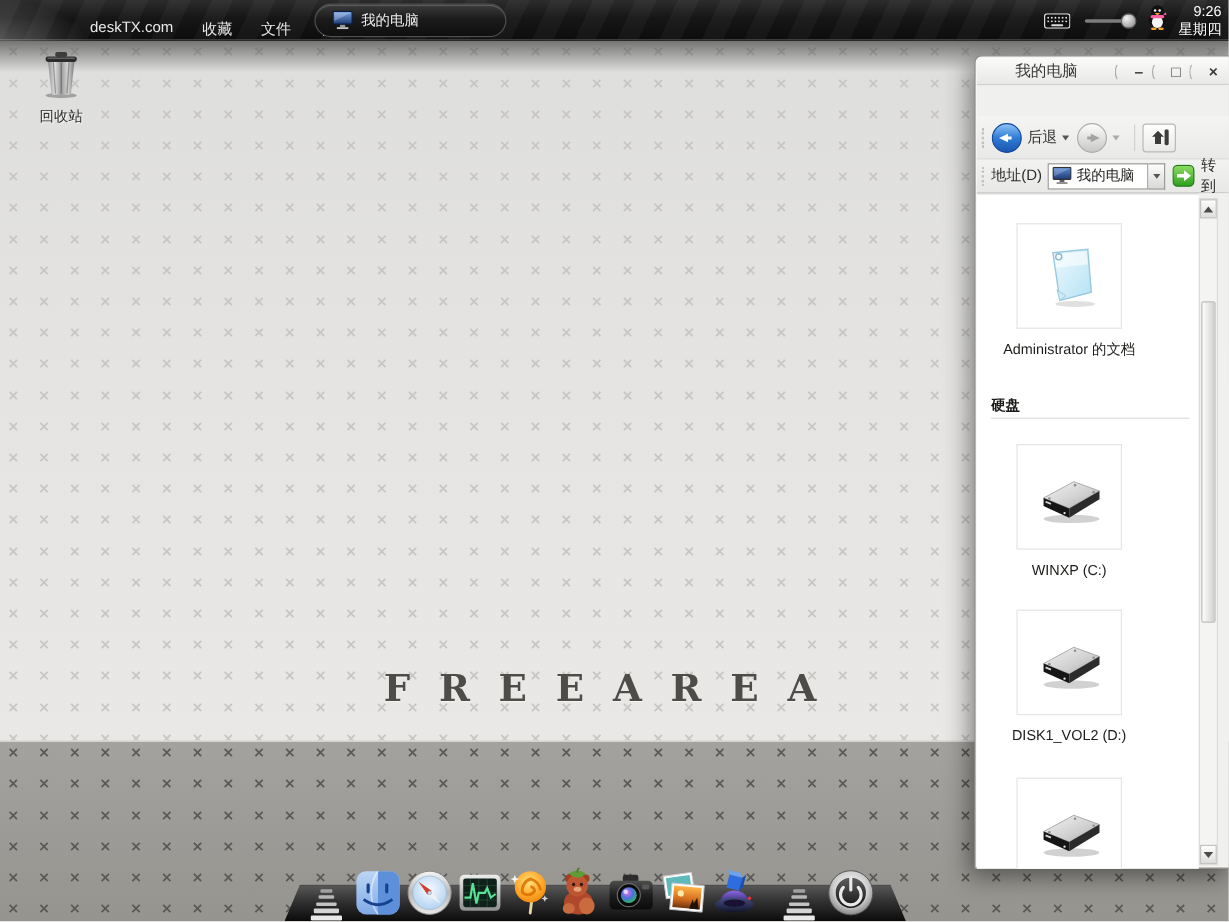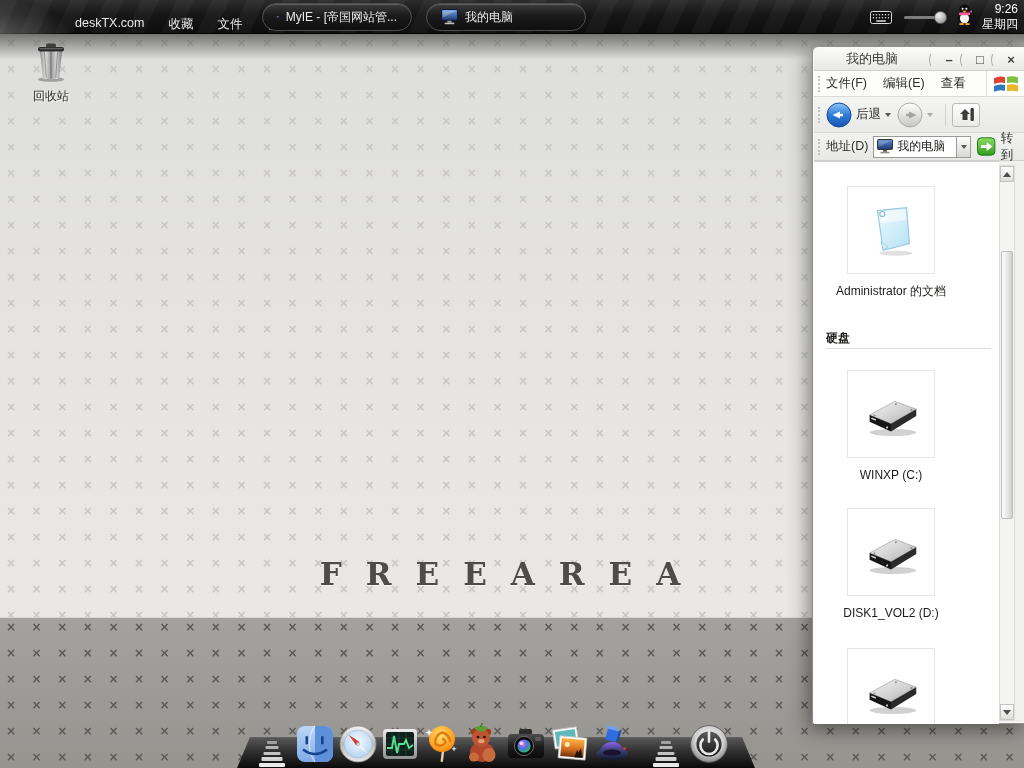--- a/index.html
+++ b/index.html
@@ -1496,34 +1496,20 @@
       <div class="win-controls">
         <span class="tb-curve"></span>
         <span class="win-ctl">–</span>
         <span class="tb-curve"></span>
         <span class="win-ctl">□</span>
         <span class="tb-curve"></span>
         <span class="win-ctl">×</span>
       </div>
     </div>
 
-    <div class="win-menubar">
-      <span class="grip"></span>
-      <span class="menu-item">文件(F)</span>
-      <span class="menu-item">编辑(E)</span>
-      <span class="menu-item">查看</span>
-      <div class="win-logo">
-        <svg width="26" height="22" viewBox="0 0 26 22">
-          <path d="M1,5.2 Q6,2.6 12,4.2 L12,10 Q6,8.6 1,11 Z" fill="#e0422d"></path>
-          <path d="M14,3.8 Q20,2.2 25,4.6 L25,10.4 Q20,8.8 14,10 Z" fill="#7ec242"></path>
-          <path d="M1,13 Q6,10.6 12,12 L12,17.8 Q6,16.4 1,18.8 Z" fill="#2f76bd"></path>
-          <path d="M14,12 Q20,10.4 25,12.8 L25,18.6 Q20,17 14,18.2 Z" fill="#edb525"></path>
-        </svg>
-      </div>
-    </div>
 
     <div class="win-toolbar">
       <span class="grip"></span>
       <svg width="26" height="26" viewBox="0 0 26 26">
         <defs>
             <linearGradient id="bkg" x1="0" y1="0" x2="0" y2="1">
           <stop offset="0" stop-color="#90c6f6"></stop>
               <stop offset=".5" stop-color="#2e7cd6"></stop>
               <stop offset="1" stop-color="#1a55b0"></stop>
             </linearGradient>
@@ -1688,33 +1674,20 @@
   </div>
 
   <div class="taskbar">
     <div class="tb-menu">
       <span class="tb-menu-item">deskTX.com</span>
       <span class="tb-menu-item">收藏</span>
       <span class="tb-menu-item">文件</span>
       <span class="tb-menu-item">软件</span>
     </div>
     <div class="tb-buttons">
-      <div class="tb-btn b1">
-        <svg width="16" height="16" viewBox="0 0 16 16">
-          <defs>
-              <linearGradient id="mie" x1="0" y1="0" x2="0" y2="1">
-            <stop offset="0" stop-color="#8fa8f2"></stop>
-                <stop offset="1" stop-color="#2c4cae"></stop>
-              </linearGradient>
-            </defs>
-          <rect x="1" y="1" width="14" height="14" rx="3" fill="url(#mie)" stroke="#1b2f78" stroke-width=".8"></rect>
-          <path d="M4.5,8 a3.8,3.8 0 1 1 3.8,3.8" stroke="#ffffff" stroke-width="1.8" fill="none"></path>
-        </svg>
-        <span>MyIE - [帝国网站管...</span>
-      </div>
       <div class="tb-btn b2">
         <svg width="17" height="16" viewBox="0 0 16 15">
           <defs>
               <linearGradient id="scr2" x1="0" y1="0" x2="0" y2="1">
             <stop offset="0" stop-color="#7aa6e6"></stop>
                 <stop offset="1" stop-color="#1e3a75"></stop>
               </linearGradient>
             </defs>
           <rect x=".5" y=".5" width="15" height="10" rx="1" fill="url(#scr2)" stroke="#0c1c3d"></rect>
           <polygon points="1.5,1.5 14.5,1.5 1.5,8" fill="rgba(255,255,255,.25)"></polygon>

